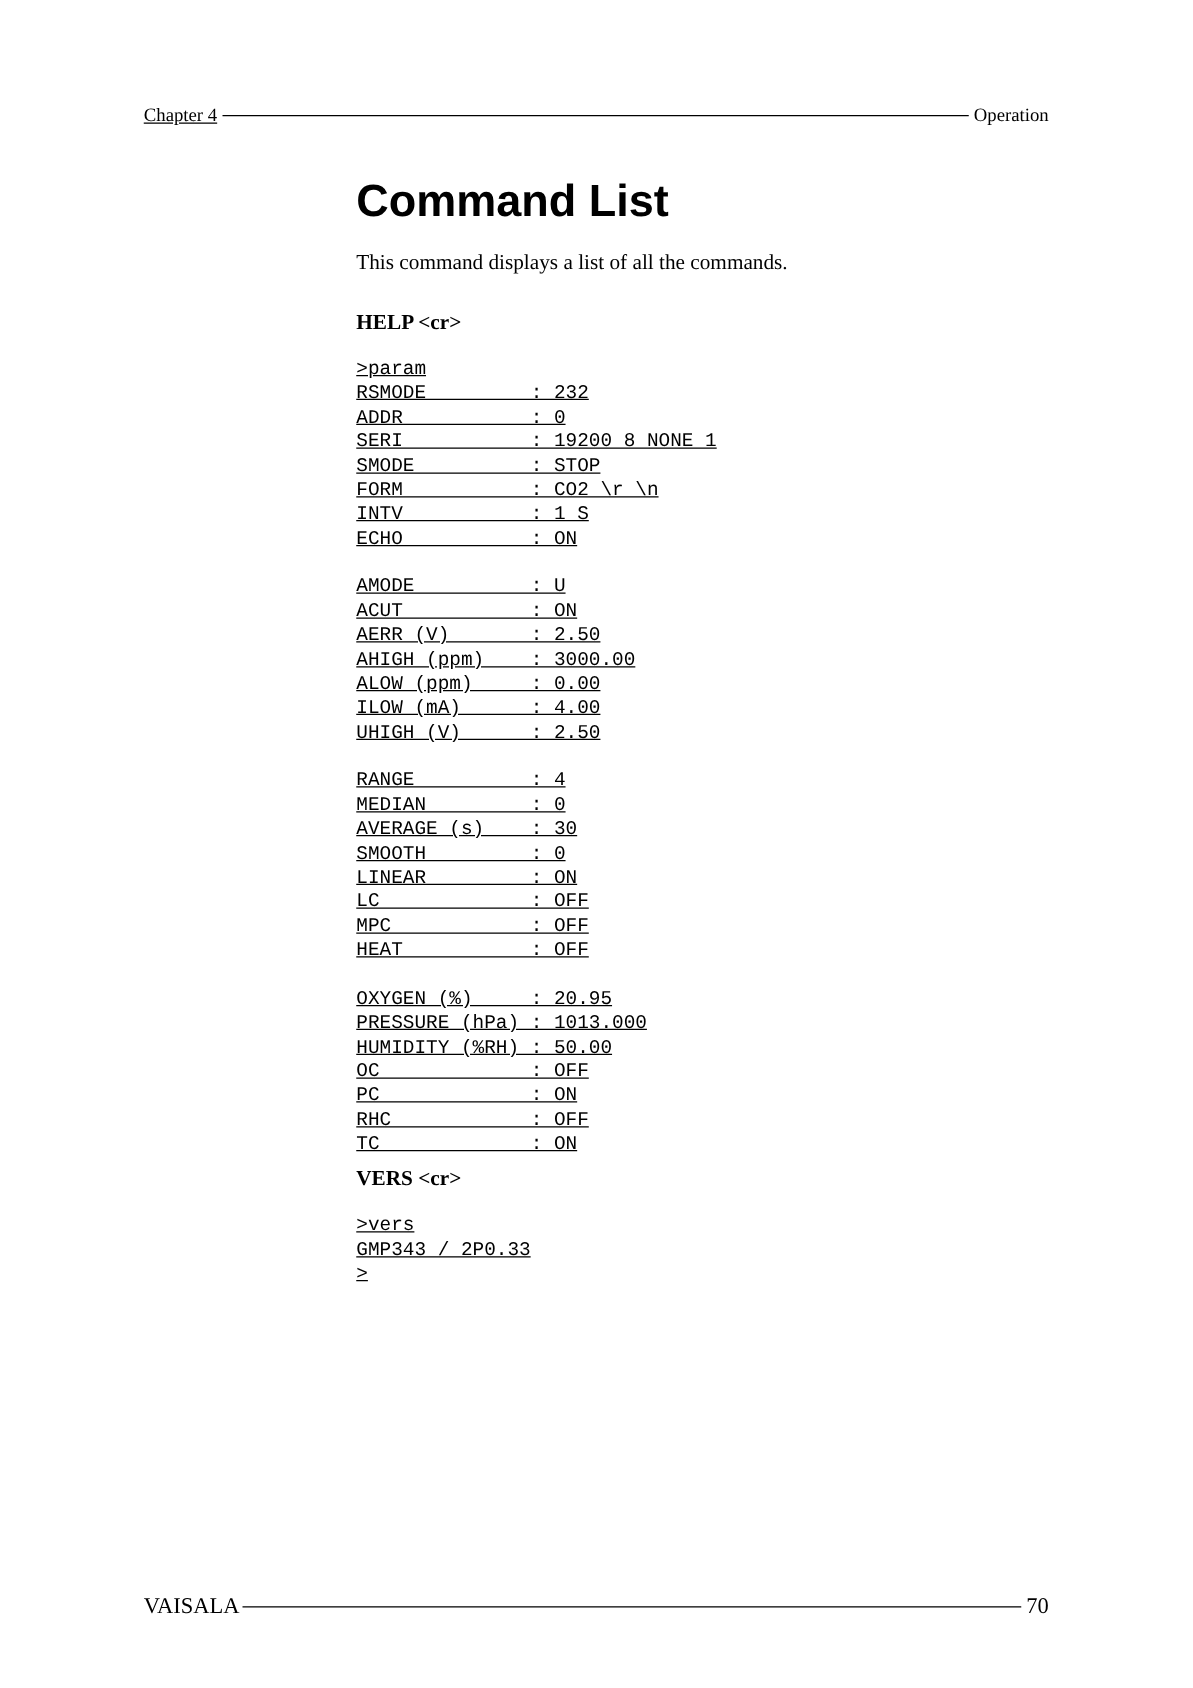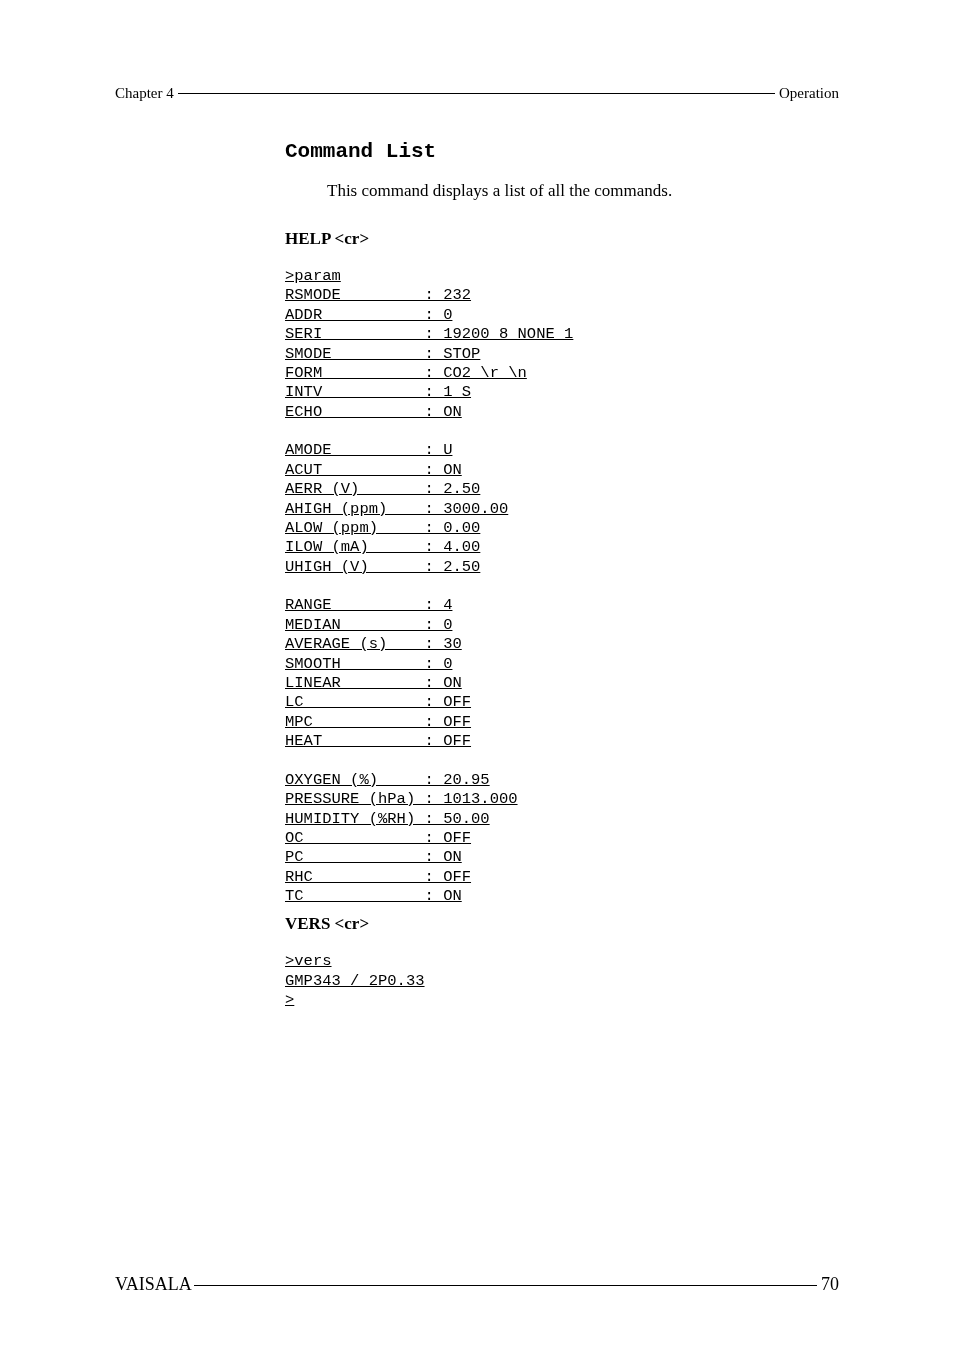--- a/index.html
+++ b/index.html
@@ -16,44 +16,44 @@
       position: relative;
     }
     .header-line {
       display: flex;
       align-items: baseline;
       font-size: 15px;
       margin-bottom: 38px;
     }
     .header-chapter {
       flex-shrink: 0;
+      text-decoration: underline;
     }
     .header-rule {
       flex: 1;
       border-bottom: 1px solid #000;
       margin: 0 4px 3px 4px;
       position: relative;
       top: -4px;
     }
     .header-operation {
       flex-shrink: 0;
     }
     .content {
       margin-left: 170px;
     }
     h2 {
-      font-family: Liberation Mono, monospace;
+      font-family: Liberation Sans, sans-serif;
       font-weight: bold;
-      font-size: 21px;
+      font-size: 36px;
       margin-bottom: 18px;
     }
     .body-text {
       font-size: 17px;
       margin-bottom: 28px;
-      margin-left: 42px;
     }
     .cmd-bold {
       font-weight: bold;
       font-size: 17px;
       margin-bottom: 18px;
     }
     .section-gap-top {
       margin-top: 36px;
     }
     pre {

